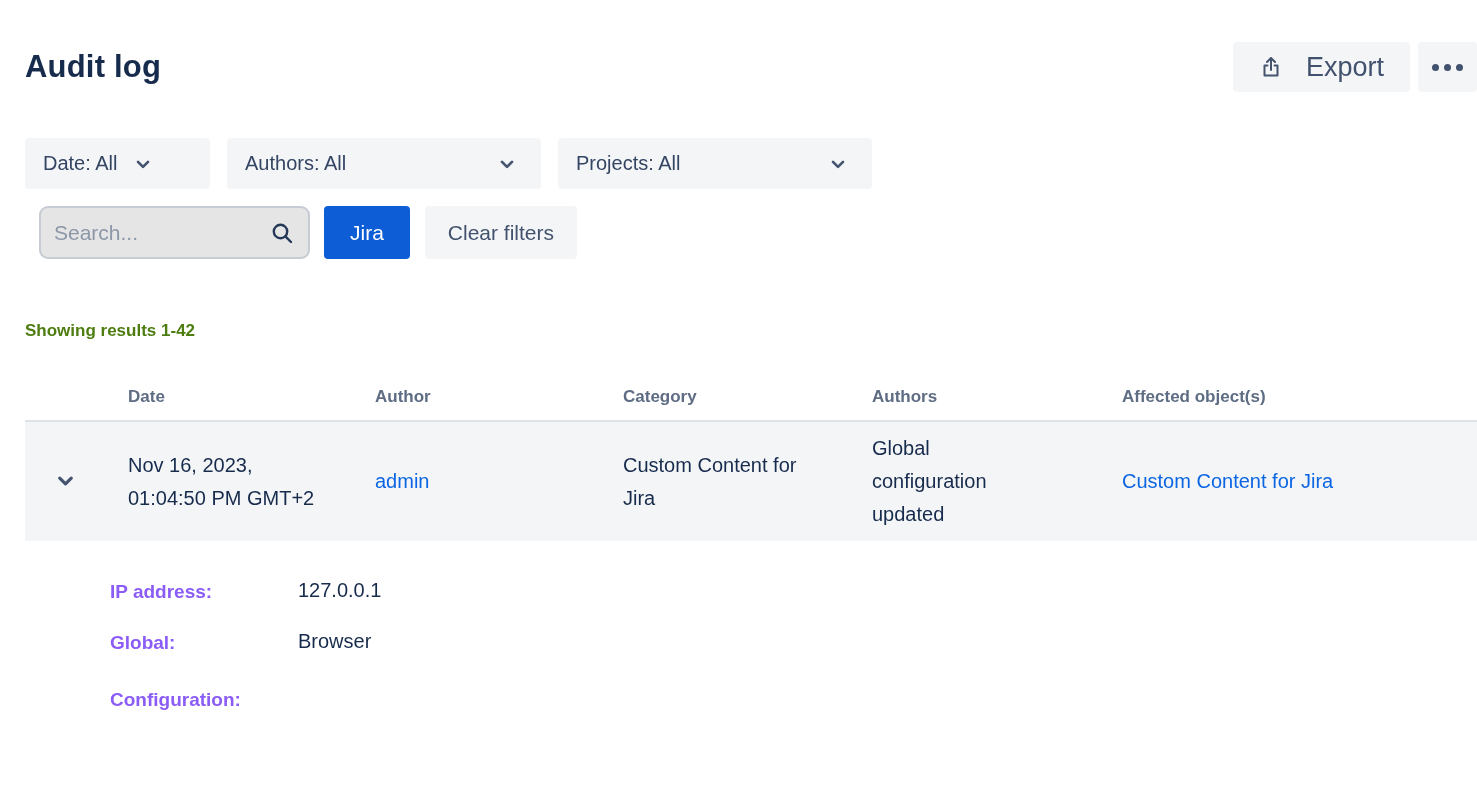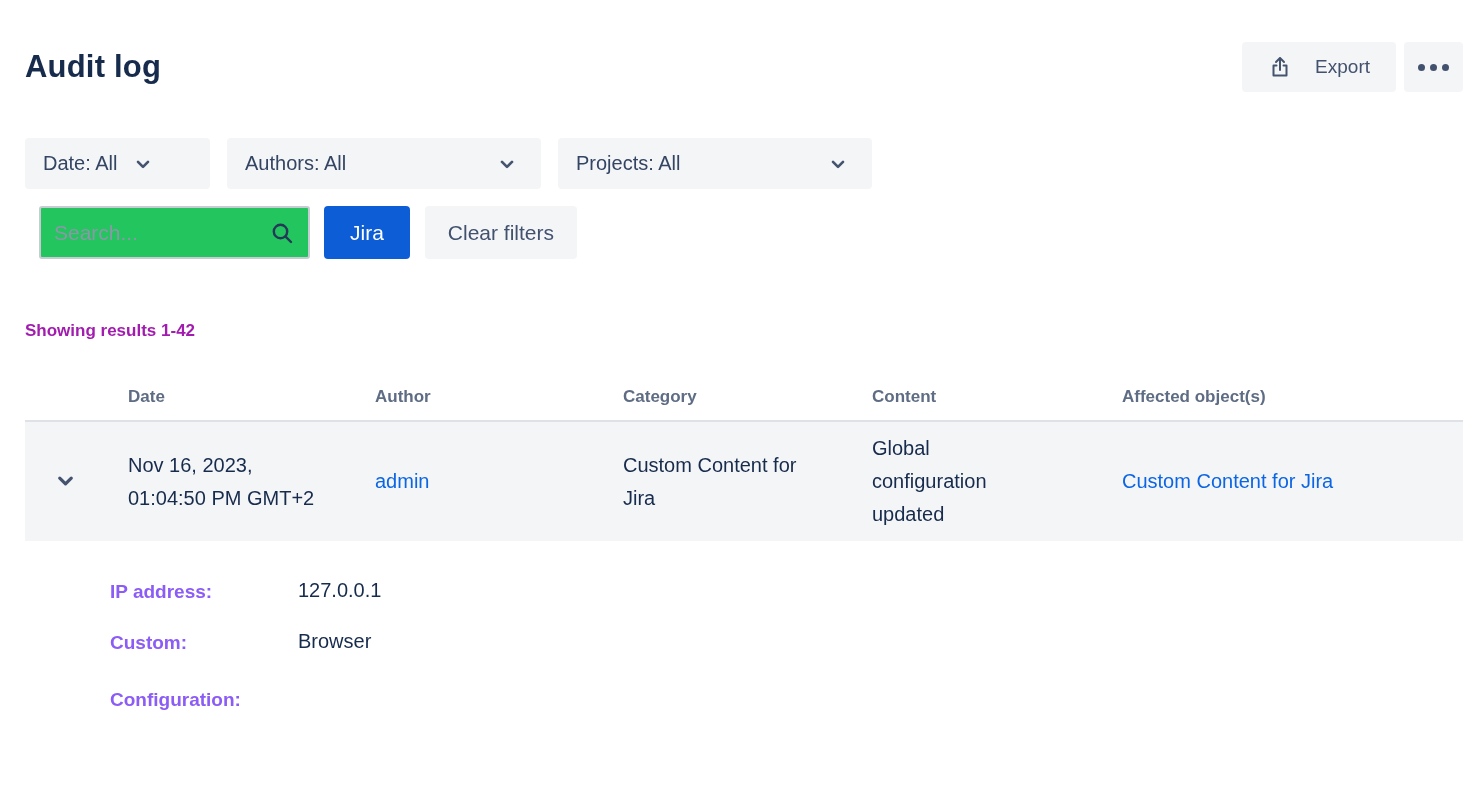--- a/index.html
+++ b/index.html
@@ -3,21 +3,21 @@
 <meta charset="utf-8">
 <style>
   * { margin: 0; padding: 0; box-sizing: border-box; }
   html, body {
     width: 1477px; height: 794px;
     background: #ffffff;
     font-family: "Liberation Sans", sans-serif;
     color: #172B4D;
     overflow: hidden;
   }
-  .page { padding: 0 14px 0 25px; }
+  .page { padding: 0 0 0 25px; }
 
   
   .topbar {
     margin-top: 42px;
     display: flex;
     align-items: center;
     justify-content: space-between;
   }
   .page-title {
     font-size: 31px;
@@ -34,21 +34,21 @@
     background: #F4F5F7;
     color: #42526E;
     display: flex;
     align-items: center;
     justify-content: center;
   }
   .btn-export {
     height: 50px;
     padding: 0 26px;
     gap: 23px;
-    font-size: 19px;
+    font-size: 27px;
   }
   .btn-more { height: 50px; width: 59px; gap: 5px; }
   .dot { width: 7px; height: 7px; border-radius: 50%; background: #42526E; }
 
   
   .filters { margin-top: 46px; display: flex; gap: 17px; }
   .filter-btn {
     background: #F4F5F7;
     border: none;
     cursor: pointer;
@@ -67,25 +67,25 @@
   .filter-projects { width: 314px; }
   .chev { color: #44546F; display: inline-flex; }
 
   
   .search-row { margin-top: 17px; display: flex; align-items: center; }
   .search-box {
     margin-left: 14px;
     width: 271px;
     height: 53px;
     border: 2px solid #C6CBD4;
-    border-radius: 3px;
+    border-radius: 9px;
     display: flex;
     align-items: center;
     padding: 0 14px 0 13px;
-    background: #22c55e;
+    background: #e5e5e5;
   }
   .search-box input {
     border: none; outline: none;
     flex: 1;
     font-family: inherit;
     font-size: 21px;
     color: #172B4D;
     min-width: 0;
     background: transparent;
   }
@@ -105,21 +105,21 @@
     height: 53px;
     padding: 0 23px;
     font-size: 21px;
   }
 
   
   .results-summary {
     margin-top: 62px;
     font-size: 17px;
     font-weight: 700;
-    color: #a21caf;
+    color: #4d7c0f;
   }
 
   
   .audit-table { margin-top: 46px; }
   .t-grid {
     display: grid;
     grid-template-columns: 103px 247px 248px 249px 250px 1fr;
   }
   .t-head {
     border-bottom: 2px solid #DEE1E6;
@@ -242,21 +242,21 @@
   </div>
 
   <div class="results-summary">Showing results 1-42</div>
 
   <div class="audit-table">
     <div class="t-grid t-head">
       <div class="th"></div>
       <div class="th">Date</div>
       <div class="th">Author</div>
       <div class="th">Category</div>
-      <div class="th">Content</div>
+      <div class="th">Authors</div>
       <div class="th">Affected object(s)</div>
     </div>
 
     <div class="t-grid t-row">
       <div class="cell-expander">
         <button class="expander-btn">
           <span>
             <svg width="23" height="23" viewBox="0 0 24 24" fill="none" stroke="currentColor" stroke-width="3.4" stroke-linecap="round" stroke-linejoin="round">
                 <path d="M6 9.5l6 6 6-6"></path>
               </svg>
@@ -276,21 +276,21 @@
         <a class="link">Custom Content for Jira</a>
       </div>
     </div>
 
     <div class="details">
       <div class="d-row">
         <div class="d-label">IP address:</div>
         <div class="d-value">127.0.0.1</div>
       </div>
       <div class="d-row">
-        <div class="d-label">Custom:</div>
+        <div class="d-label">Global:</div>
         <div class="d-value">Browser</div>
       </div>
       <div class="d-row d-row-config">
         <div class="d-label">Configuration:</div>
       </div>
     </div>
   </div>
 
 </div>
 

